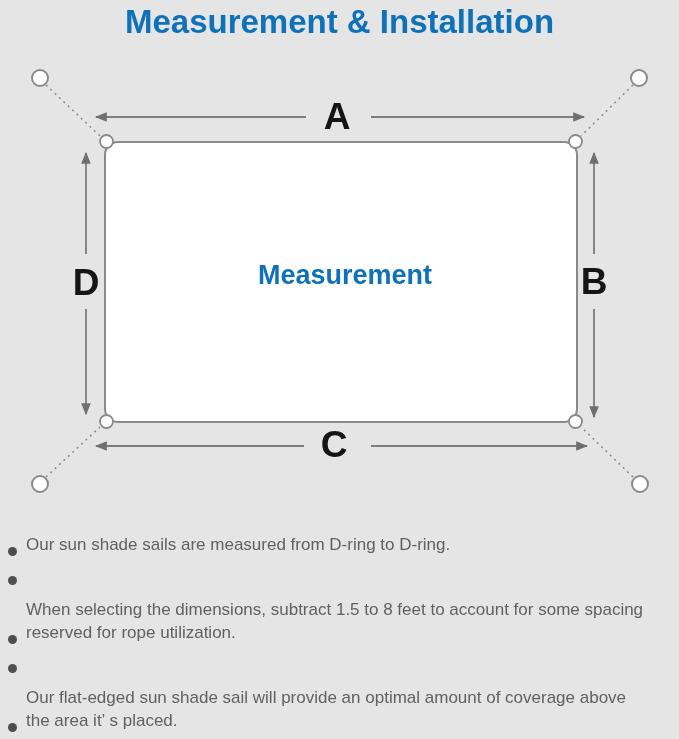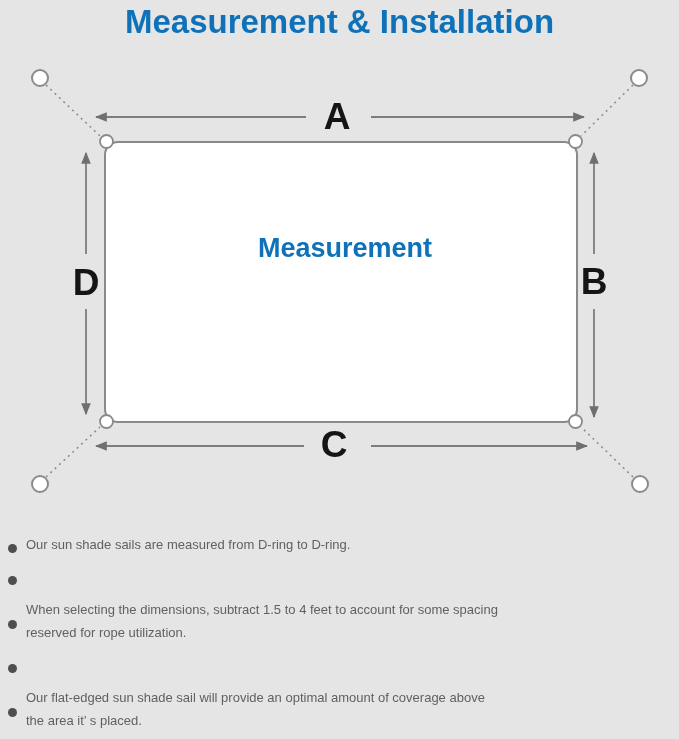--- a/index.html
+++ b/index.html
@@ -27,23 +27,23 @@
   }
   .center-sub{
     position:absolute;transform:translate(-50%,-50%);
     font-size:15px;font-weight:400;color:#0f72b9;line-height:1;white-space:nowrap;
   }
   .notes-list{
     position:absolute;top:533px;left:7px;width:665px;
     margin:0;padding:0;list-style:none;
   }
   .notes-list li{
-    display:flex;align-items:center;
+    display:flex;align-items:flex-end;
     margin:0 0 13px 0;
-    color:#616161;font-size:13px;line-height:23px;
+    color:#616161;font-size:17px;line-height:23px;
   }
   .bullet-dot{
     flex:none;width:9px;height:9px;border-radius:50%;
     background:#4e4e4e;margin:7px 9px 0 1px;
   }
   .note-text{white-space:pre-line;}
 </style>
 </head>
 <body>
 
@@ -86,33 +86,33 @@
 
     <line x1="594" y1="254" x2="594" y2="153" stroke="#7d7d7d" stroke-width="1.8" marker-end="url(#arw)"></line>
     <line x1="594" y1="309" x2="594" y2="417" stroke="#7d7d7d" stroke-width="1.8" marker-end="url(#arw)"></line>
   </svg>
 
   <div class="dim-label" style="left:337px;top:116px;">A</div>
   <div class="dim-label" style="left:594px;top:281px;">B</div>
   <div class="dim-label" style="left:334px;top:444px;">C</div>
   <div class="dim-label" style="left:86px;top:282px;">D</div>
 
-  <div class="center-title" style="left:345px;top:248px;">Measurement</div>
+  <div class="center-title" style="left:345px;top:275px;">Measurement</div>
 
   <ul class="notes-list">
     <li>
       <span class="bullet-dot"></span>
       <span class="note-text">Our sun shade sails are measured from D-ring to D-ring.</span>
     </li>
     <li>
       <span class="bullet-dot"></span>
     </li>
     <li>
       <span class="bullet-dot"></span>
-      <span class="note-text">When selecting the dimensions, subtract 1.5 to 4 feet to account for some spacing
+      <span class="note-text">When selecting the dimensions, subtract 1.5 to 8 feet to account for some spacing
 reserved for rope utilization.</span>
     </li>
     <li>
       <span class="bullet-dot"></span>
     </li>
     <li>
       <span class="bullet-dot"></span>
       <span class="note-text">Our flat-edged sun shade sail will provide an optimal amount of coverage above
 the area it’ s placed.</span>
     </li>

